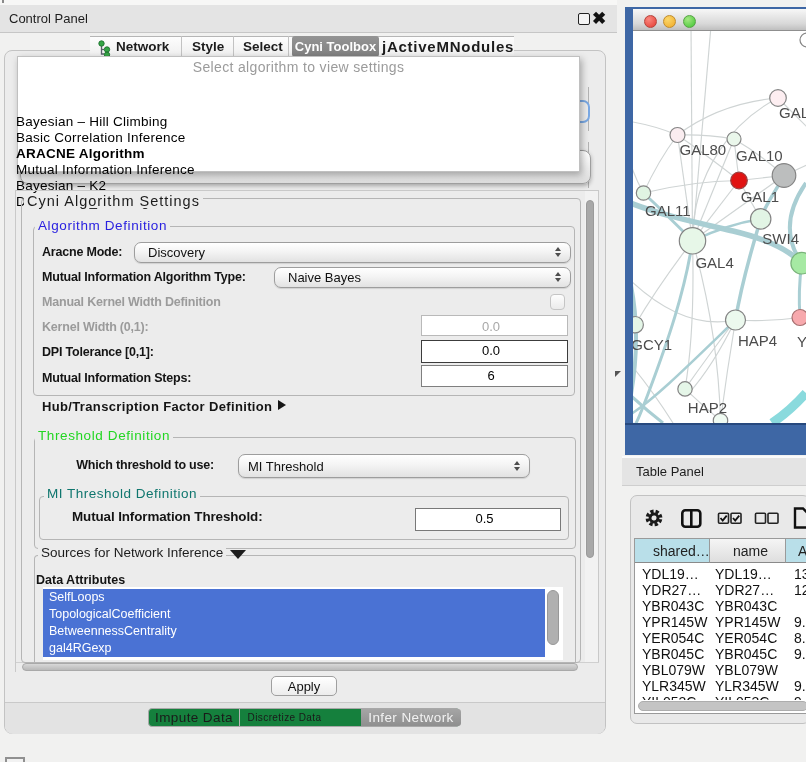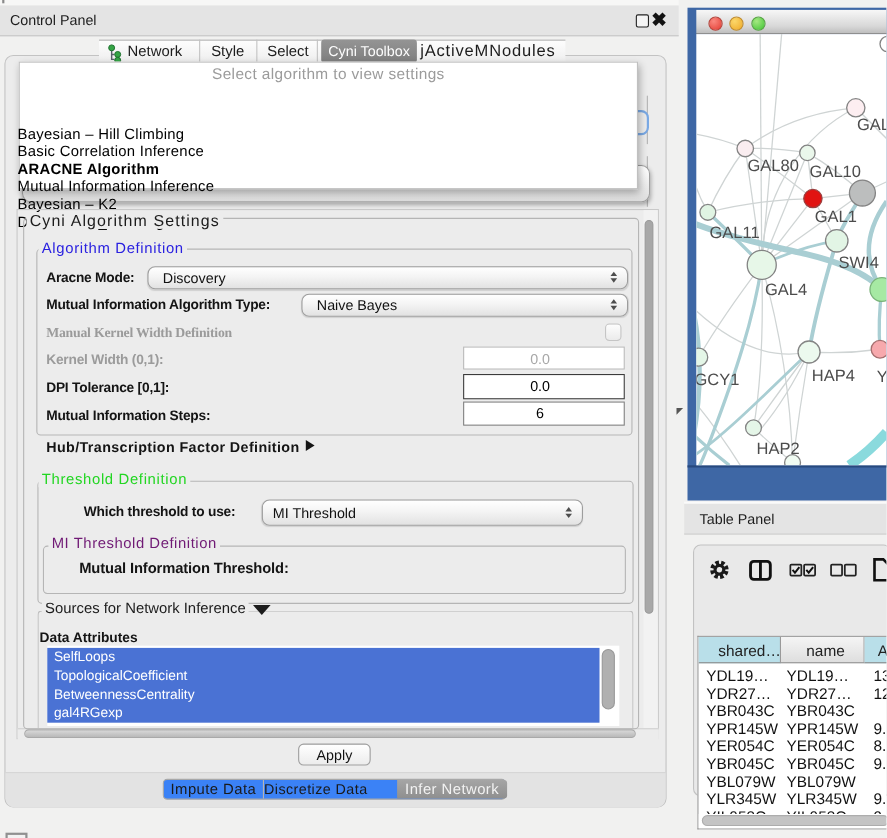--- a/index.html
+++ b/index.html
@@ -25,21 +25,21 @@
   <div class="abs" style="left:2px;top:0;width:2px;height:3px;background:#8a8a8a;"></div>
   <div class="abs" style="left:0;top:5px;width:617px;height:27px;background:#e4e4e4;border-bottom:1px solid #c6c6c6;"></div>
   <div class="abs" style="left:9px;top:5px;height:27px;line-height:27px;font-size:13px;color:#1d1d1d;">Control Panel</div>
   <div class="abs" style="left:578px;top:13px;width:10px;height:10px;border:1.5px solid #222;border-radius:2px;background:#f4f4f4;"></div>
   <div class="abs" style="left:592px;top:5px;width:16px;height:27px;line-height:27px;font-size:17px;font-weight:bold;color:#111;">✖</div>
 
   <div class="abs" style="left:4px;top:50px;width:602px;height:684px;background:#ececec;border:1px solid #c3c3c3;border-radius:8px;box-sizing:border-box;"></div>
 
   <div class="abs" style="left:5px;top:702px;width:600px;height:31px;background:#e3e3e3;border-top:1px solid #c9c9c9;border-radius:0 0 8px 8px;"></div>
 
-  <div class="abs" style="left:90px;top:36px;width:424px;height:21px;">
+  <div class="abs" style="left:90px;top:36px;width:424px;height:21px;font-weight:bold;">
     <div class="abs" style="left:0;top:0;width:424px;height:21px;background:linear-gradient(180deg,#fdfdfd,#eeeeee);border-top:1px solid #b5b5b5;box-sizing:border-box;"></div>
     <div class="abs" style="left:90.5px;top:0;width:1px;height:21px;background:#c2c2c2;"></div>
     <div class="abs" style="left:142.5px;top:0;width:1px;height:21px;background:#c2c2c2;"></div>
     <div class="abs" style="left:197.5px;top:0;width:1px;height:21px;background:#c2c2c2;"></div>
     <div class="abs" style="left:202px;top:0;width:87px;height:21px;background:linear-gradient(180deg,#949494,#7f7f7f);border-radius:3px;"></div>
     <svg class="abs" style="left:8px;top:3px;" width="16" height="18" viewBox="0 0 16 18">
       <path d="M3.5,6 V15 H6" fill="none" stroke="#5a5f6b" stroke-width="1.3"></path>
       <path d="M3.5,10.5 H6" fill="none" stroke="#5a5f6b" stroke-width="1.3"></path>
       <circle cx="3.5" cy="4.5" r="2.7" fill="#35a546" stroke="#1e7030" stroke-width="0.9"></circle>
       <circle cx="9" cy="10.5" r="2.7" fill="#35a546" stroke="#1e7030" stroke-width="0.9"></circle>
@@ -90,21 +90,21 @@
       </div>
   </div>
   <div class="lbl" style="left:42px;top:270px;">Mutual Information Algorithm Type:</div>
   <div class="combo" style="left:274px;top:267px;width:295px;height:19px;">
     <div class="ct" style="line-height:19px;">Naive Bayes</div>
     <div class="arr" style="top:4px;">
         <div class="up"></div>
         <div class="dn"></div>
       </div>
   </div>
-  <div class="glbl" style="left:42px;top:295px;font-family:Liberation Serif, serif;">Manual Kernel Width Definition</div>
+  <div class="glbl" style="left:42px;top:295px;">Manual Kernel Width Definition</div>
   <div class="abs" style="left:550px;top:294px;width:14.5px;height:16px;border:1px solid #c5c5c5;border-radius:4px;background:linear-gradient(180deg,#fdfdfd,#ebebeb);box-sizing:border-box;"></div>
   <div class="glbl" style="left:42px;top:320px;">Kernel Width (0,1):</div>
   <div class="field" style="left:421px;top:315px;width:147px;height:21px;border:1px solid #b9b9b9;line-height:21px;color:#a8a8a8;box-sizing:border-box;padding-right:7px;">0.0</div>
   <div class="lbl" style="left:42px;top:345px;">DPI Tolerance [0,1]:</div>
   <div class="field" style="left:421px;top:340px;width:147px;height:23px;border:1.5px solid #3c3c3c;line-height:20px;box-sizing:border-box;padding-right:7px;">0.0</div>
   <div class="lbl" style="left:42px;top:371px;">Mutual Information Steps:</div>
   <div class="field" style="left:421px;top:365px;width:147px;height:22px;border:1px solid #7f7f7f;line-height:20px;box-sizing:border-box;padding-right:7px;">6</div>
 
   <div class="abs" style="left:42px;top:399px;font-size:13px;letter-spacing:0.35px;font-weight:bold;color:#141414;">Hub/Transcription Factor Definition</div>
   <div class="abs" style="left:278px;top:400px;width:0;height:0;border-top:5.5px solid transparent;border-bottom:5.5px solid transparent;border-left:8px solid #161616;"></div>
@@ -115,40 +115,41 @@
   <div class="lbl" style="left:72px;top:458px;width:142px;text-align:right;">Which threshold to use:</div>
   <div class="combo" style="left:238px;top:454px;width:290px;height:22px;">
     <div class="ct" style="left:9px;line-height:23px;">MI Threshold</div>
     <div class="arr" style="top:6px;">
         <div class="up"></div>
         <div class="dn"></div>
       </div>
   </div>
 
   <div class="group" style="left:39px;top:496px;width:528px;height:42px;"></div>
-  <div class="gtitle" style="left:44px;top:487px;color:#701a75;letter-spacing:0.5px;">MI Threshold Definition</div>
+  <div class="gtitle" style="left:44px;top:487px;color:#0f766e;letter-spacing:0.5px;">MI Threshold Definition</div>
   <div class="lbl" style="left:52px;top:509px;font-size:13.4px;letter-spacing:-0.1px;margin-left:20px;">Mutual Information Threshold:</div>
+  <div class="field" style="left:415px;top:508px;width:146px;height:23px;border:1.5px solid #787878;line-height:20px;box-sizing:border-box;padding-right:7px;">0.5</div>
 
   <div class="group" style="left:33.5px;top:555px;width:540px;height:106px;border-bottom:none;border-radius:4px 4px 0 0;"></div>
   <div class="gtitle" style="left:38px;top:546px;color:#1c1c1c;letter-spacing:0;">Sources for Network Inference</div>
   <div class="abs" style="left:230px;top:550px;width:0;height:0;border-left:8.5px solid transparent;border-right:8.5px solid transparent;border-top:9px solid #1c1c1c;"></div>
   <div class="abs" style="left:36px;top:573px;font-size:12.5px;font-weight:bold;color:#141414;">Data Attributes</div>
 
   <div class="abs" style="left:43px;top:587px;width:520px;height:73px;background:#ffffff;"></div>
   <div class="abs" style="left:43px;top:589px;width:502px;height:68px;background:#4a72d4;"></div>
   <div class="abs" style="left:49px;top:589px;font-size:12.5px;color:#ffffff;line-height:17px;">SelfLoops<br>TopologicalCoefficient<br>BetweennessCentrality<br>gal4RGexp</div>
   <div class="abs" style="left:547px;top:590px;width:12px;height:55px;background:#b0b0b0;border:1px solid #989898;border-radius:6px;box-sizing:border-box;"></div>
 
   <div class="abs" style="left:271px;top:676px;width:66px;height:20px;border:1px solid #9f9f9f;border-radius:5px;background:linear-gradient(180deg,#ffffff,#ececec);text-align:center;line-height:20px;font-size:13px;color:#111;box-sizing:border-box;">Apply</div>
 
-  <div class="abs" style="left:148px;top:708px;width:312px;height:19px;background:#3b82f6;border:1px solid #a8a8a8;border-radius:4px;box-sizing:border-box;">
+  <div class="abs" style="left:148px;top:708px;width:312px;height:19px;background:#15803d;border:1px solid #a8a8a8;border-radius:4px;box-sizing:border-box;">
     <div class="abs" style="left:90px;top:0;width:1px;height:17px;background:#b5b5b5;"></div>
     <div class="abs" style="left:212px;top:0;width:100px;height:17px;background:linear-gradient(180deg,#a5a5a5,#8f8f8f);border-radius:0 3px 3px 0;"></div>
     <div class="abs" style="left:0;top:0;width:90px;height:17px;line-height:17px;font-size:13.5px;letter-spacing:0.4px;color:#1a1a1a;text-align:center;">Impute Data</div>
-    <div class="abs" style="left:91px;top:0;width:121px;height:17px;line-height:17px;font-size:13px;letter-spacing:0.4px;color:#1a1a1a;">Discretize Data</div>
+    <div class="abs" style="left:75px;top:0;width:121px;height:17px;line-height:17px;font-size:10px;letter-spacing:0.4px;color:#1a1a1a;text-align:center;">Discretize Data</div>
     <div class="abs" style="left:212px;top:0;width:100px;height:17px;line-height:17px;font-size:13.5px;letter-spacing:0.4px;color:#f2f2f2;text-align:center;">Infer Network</div>
   </div>
 
   <div class="abs" style="left:5px;top:757px;width:20px;height:10px;border:2px solid #909090;background:#f2f2f2;box-sizing:border-box;"></div>
 
   <div class="abs" style="left:615px;top:371px;width:0;height:0;border-top:6px solid #555;border-right:6px solid transparent;"></div>
 
   <div class="abs" style="left:625px;top:7px;width:181px;height:448px;background:#3e67a5;"></div>
   <div class="abs" style="left:625px;top:423px;width:181px;height:2px;background:#27497e;"></div>
   <div class="abs" style="left:633px;top:9px;width:173px;height:22px;background:linear-gradient(180deg,#f7f7f7 0%,#d8d8d8 70%,#bfbfbf 100%);border-bottom:1px solid #8f8f8f;box-sizing:border-box;"></div>
@@ -260,21 +261,21 @@
         <rect x="128" y="8.2" width="10" height="10" rx="1"></rect>
       </g>
       <g fill="none" stroke="#111" stroke-width="1.8">
         <path d="M80.5,13 l2.2,2.6 l4,-5"></path>
         <path d="M93,13 l2.2,2.6 l4,-5"></path>
       </g>
       <path d="M155,3.5 h8 l6,6 v13 h-14 z" fill="none" stroke="#111" stroke-width="2.4"></path>
     </g>
   </svg>
 
-  <div class="abs" style="left:634px;top:538px;width:172px;height:176px;background:#ffffff;border:1px solid #9a9a9a;border-right:none;box-sizing:border-box;overflow:hidden;margin-top:40px;">
+  <div class="abs" style="left:634px;top:538px;width:172px;height:176px;background:#ffffff;border:1px solid #9a9a9a;border-right:none;box-sizing:border-box;overflow:hidden;">
     <div class="abs" style="left:0;top:0;width:75px;height:24px;background:#b9dfe9;border-right:1px solid #9a9a9a;border-bottom:1px solid #8a8a8a;box-sizing:border-box;text-align:left;line-height:24px;font-size:14px;color:#222;padding-left:18px;">shared…</div>
     <div class="abs" style="left:75px;top:0;width:76px;height:24px;background:linear-gradient(180deg,#f5f5f5,#dedede);border-right:1px solid #9a9a9a;border-bottom:1px solid #8a8a8a;box-sizing:border-box;text-align:center;line-height:24px;font-size:14px;color:#222;padding-left:6px;">name</div>
     <div class="abs" style="left:151px;top:0;width:21px;height:24px;background:#b9dfe9;border-bottom:1px solid #8a8a8a;box-sizing:border-box;line-height:24px;font-size:14px;color:#222;padding-left:12px;">Av</div>
     <div class="abs" style="left:7px;top:27px;font-size:14px;color:#111;line-height:16px;">YDL19…<br>YDR27…<br>YBR043C<br>YPR145W<br>YER054C<br>YBR045C<br>YBL079W<br>YLR345W<br>YIL053C</div>
     <div class="abs" style="left:80px;top:27px;font-size:14px;color:#111;line-height:16px;">YDL19…<br>YDR27…<br>YBR043C<br>YPR145W<br>YER054C<br>YBR045C<br>YBL079W<br>YLR345W<br>YIL053C</div>
     <div class="abs" style="left:159px;top:27px;font-size:14px;color:#111;line-height:16px;">13<br>12<br>&nbsp;<br>9.<br>8.<br>9.<br>&nbsp;<br>9.<br>9.</div>
     <div class="abs" style="left:0;top:161px;width:172px;height:14px;background:#ffffff;"></div>
     <div class="abs" style="left:3px;top:162px;width:170px;height:10px;background:#c4c4c4;border:1px solid #adadad;border-radius:5px;box-sizing:border-box;"></div>
   </div>
 

